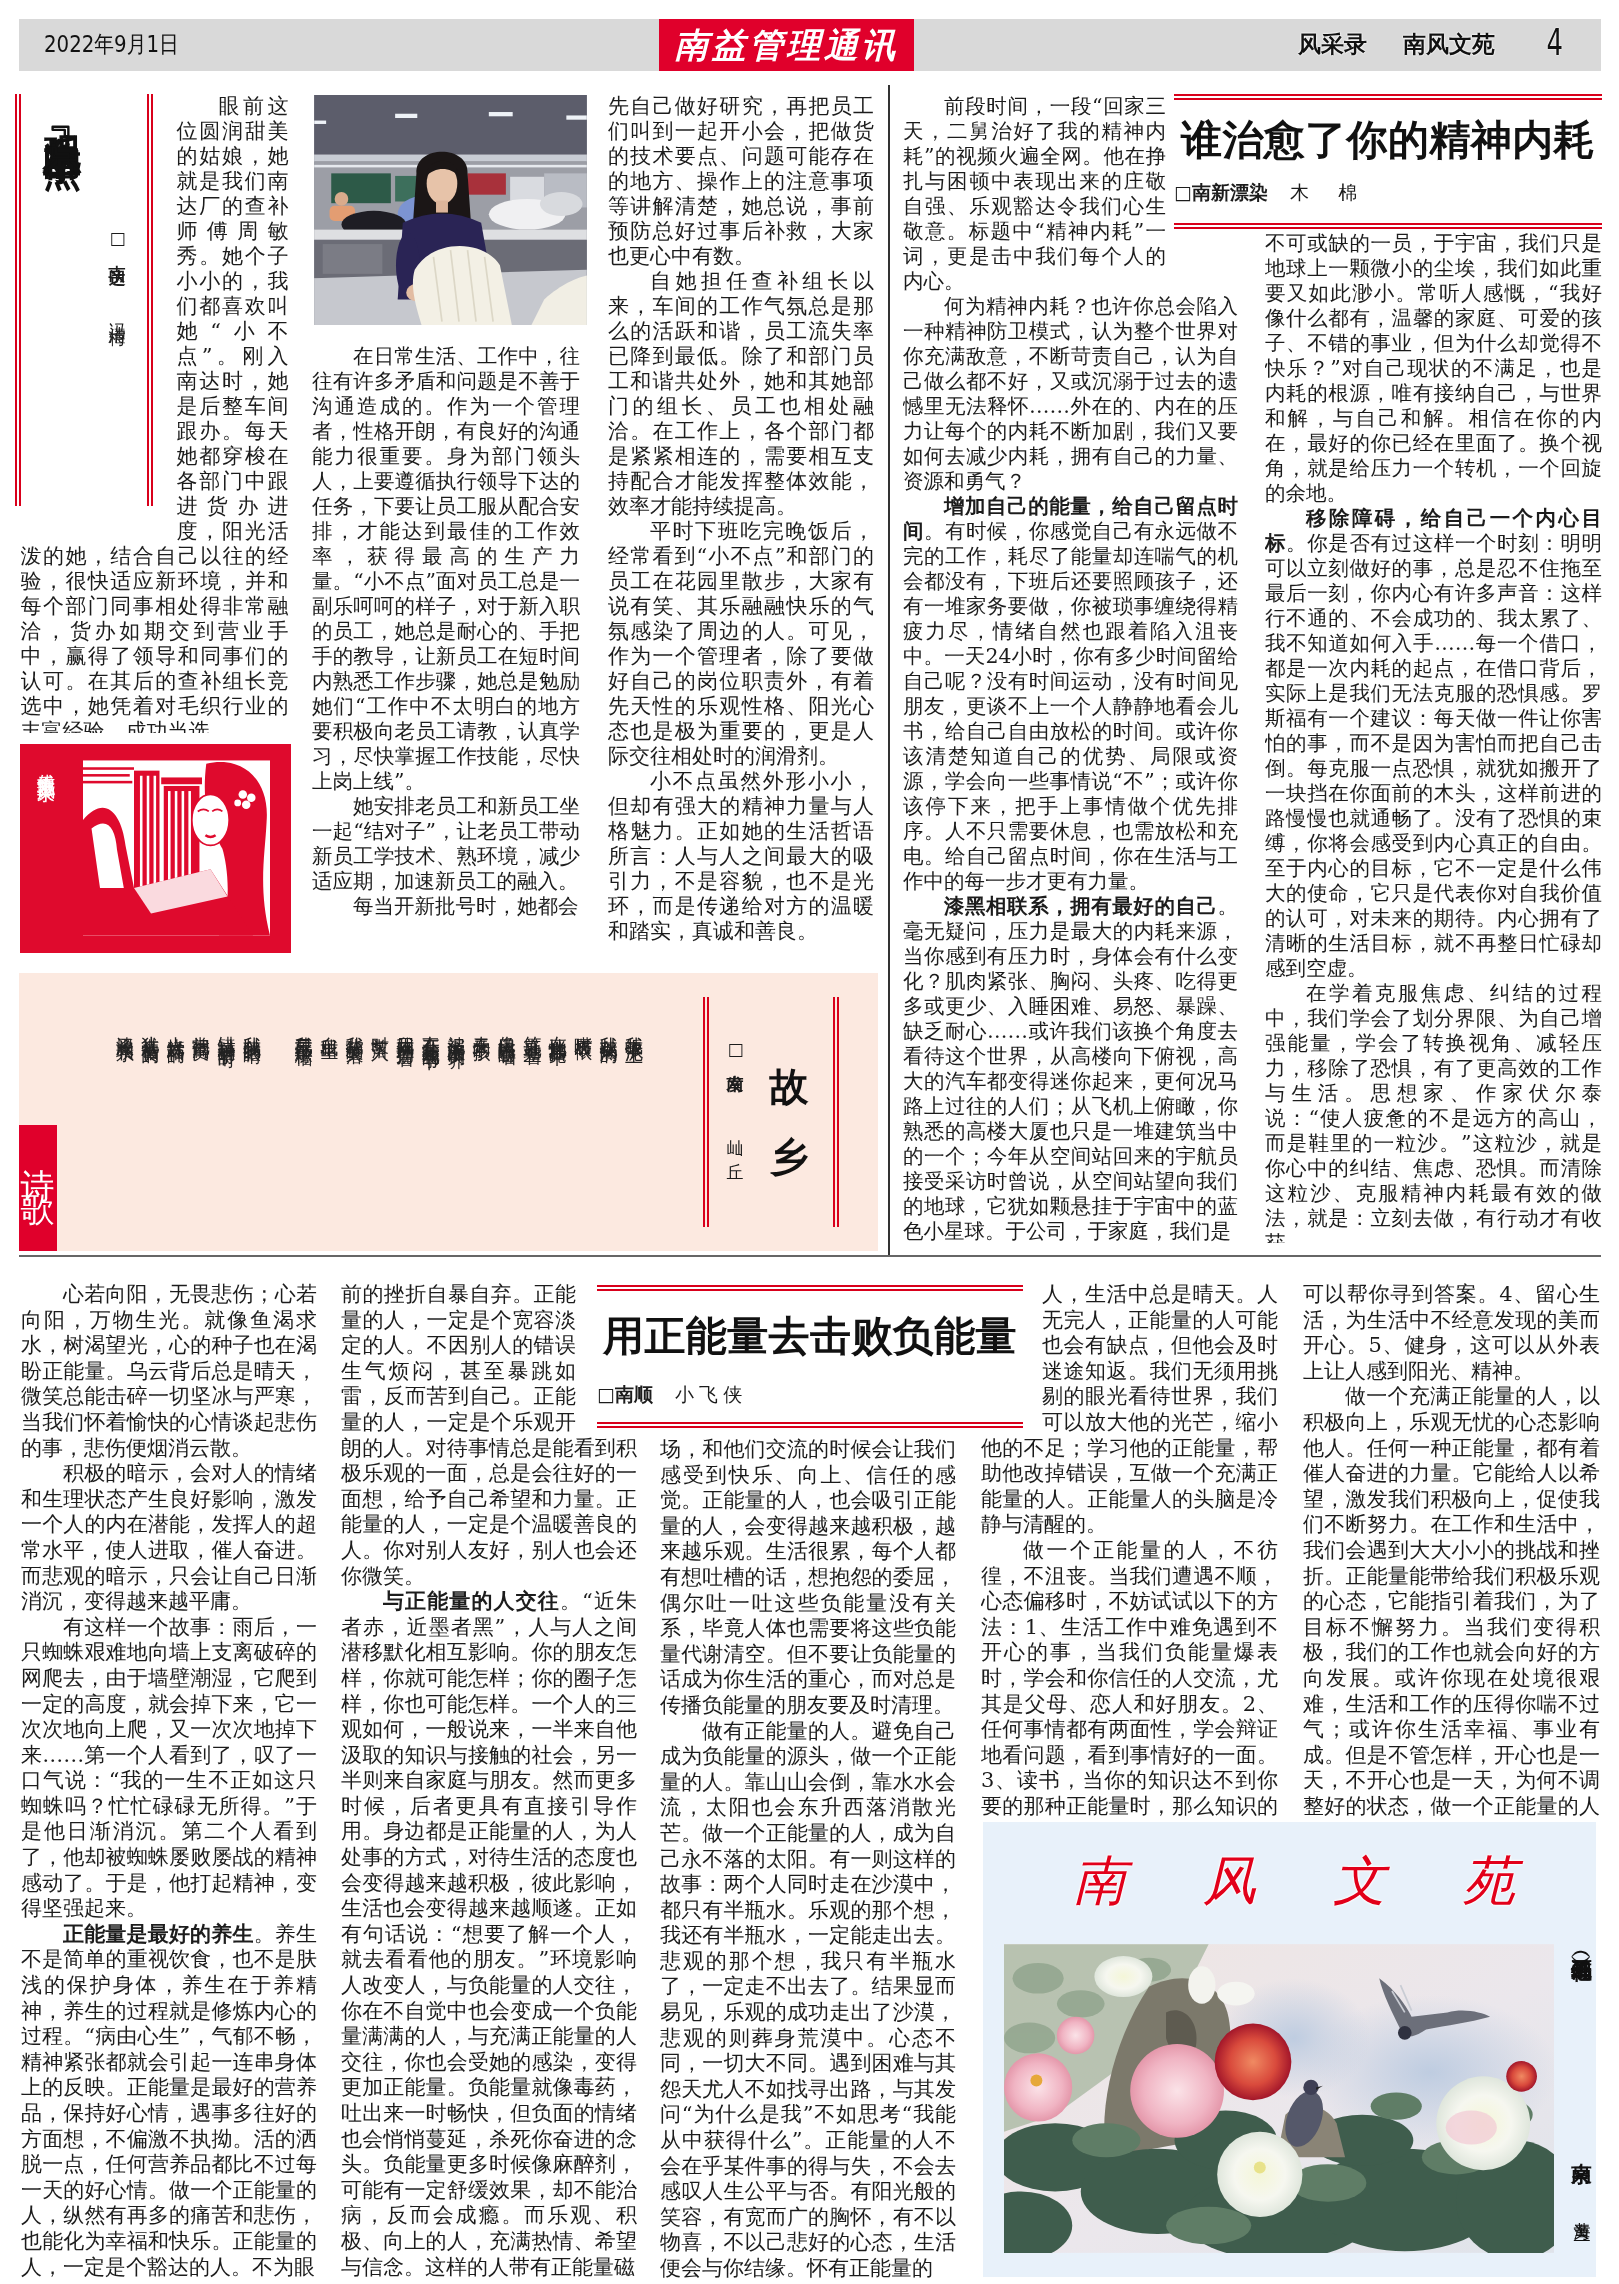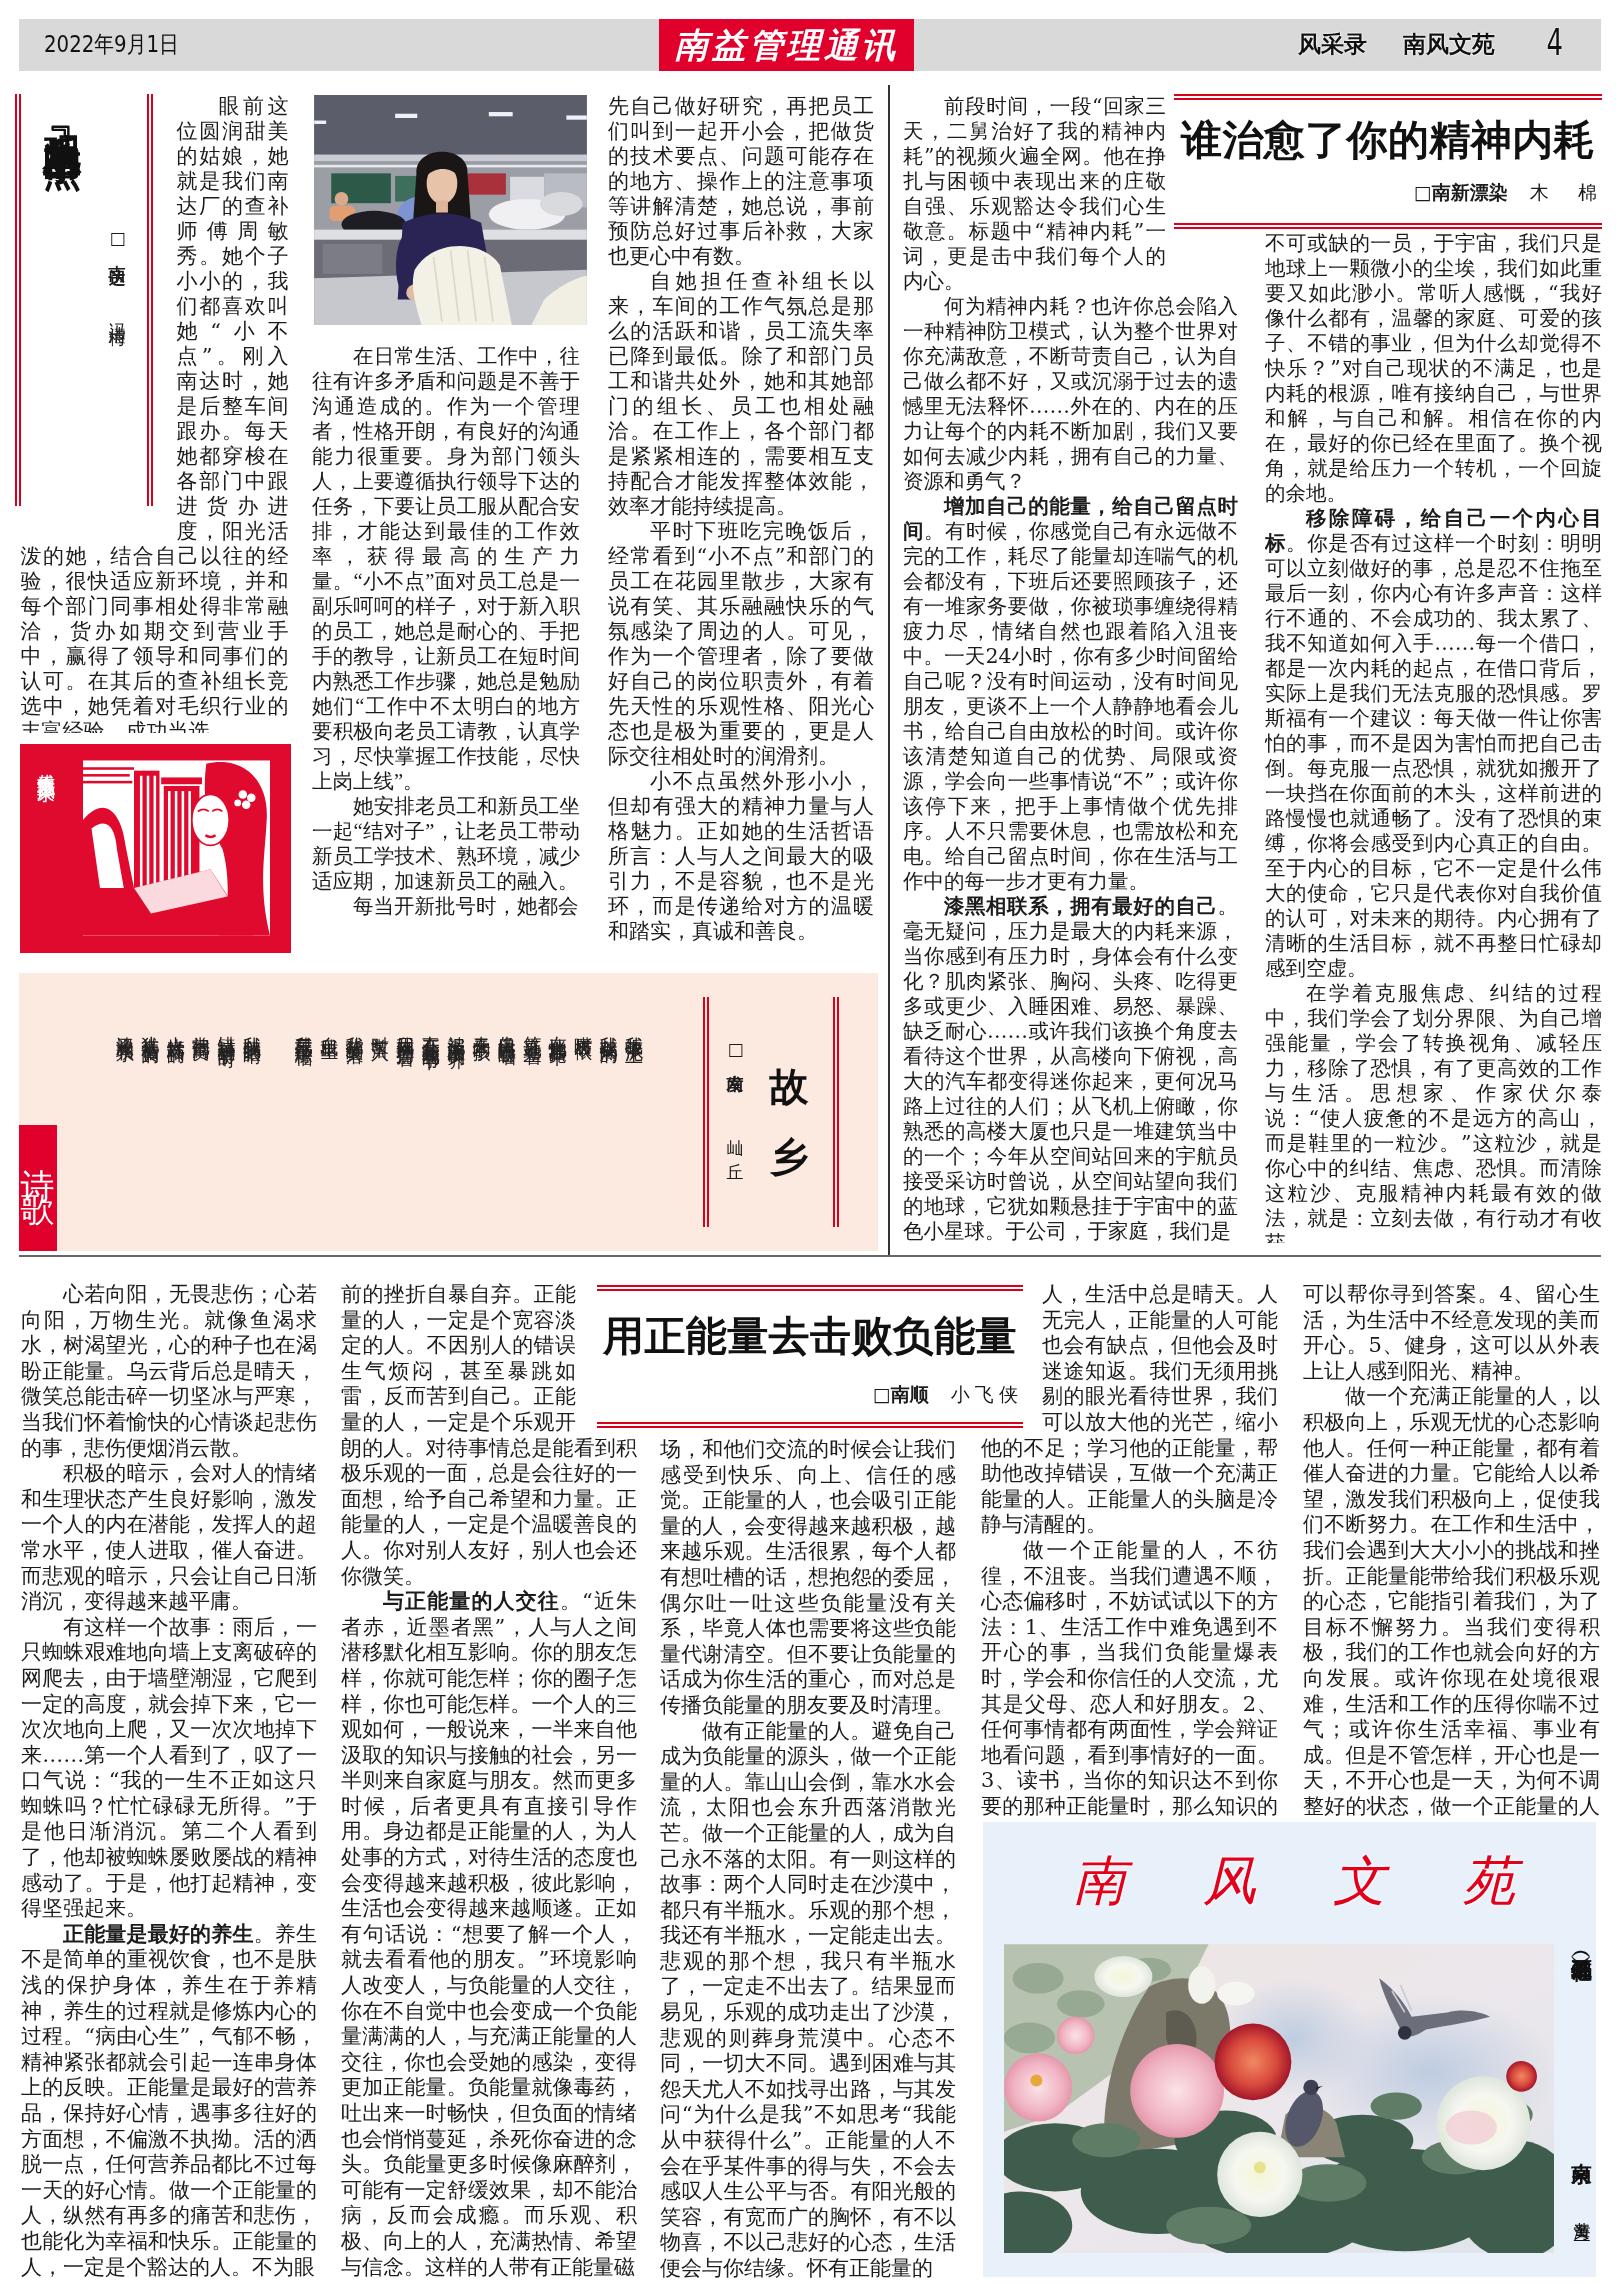--- a/index.html
+++ b/index.html
@@ -32,21 +32,21 @@
   .a3{font-size:21px;line-height:25.6px;}
   .fl{float:left;}
   .fr{float:right;}
   
   .vert{writing-mode:vertical-rl;}
   .title-v{font-size:38px;line-height:41px;letter-spacing:2.2px;font-weight:bold;color:#111;}
   .byline-v{font-size:17px;line-height:20.5px;}
   .by-unit{font-family:"DejaVu Sans","Liberation Sans",sans-serif;font-weight:bold;}
   
   .headline{font-size:41px;line-height:44px;font-weight:bold;text-align:center;color:#111;letter-spacing:0.4px;}
-  .byline-h{font-size:19px;line-height:24px;text-align:right;}
+  .byline-h{font-size:19px;line-height:24px;text-align:left;}
   .byline-h .by-author{margin-left:22px;letter-spacing:5.1px;}
   
   .badge{left:19.6px;top:744px;width:271px;height:209px;background:#df0a2d;}
   .badge-label{left:14.5px;top:16px;color:#fff;font-size:18px;line-height:24px;letter-spacing:1.4px;
                font-family:"DejaVu Sans","Liberation Sans",sans-serif;}
   
   .poem{left:19px;top:973px;width:859px;height:278px;background:#fce9e0;}
   .poem-tab{left:0;top:152px;width:38px;height:126px;background:#e0002b;}
   .poem-tab-label{left:0;top:17px;width:38px;color:#fff;font-size:34px;line-height:38px;letter-spacing:25.6px;
                   font-family:"DejaVu Sans","Liberation Sans",sans-serif;}
@@ -123,21 +123,21 @@
     <g stroke="#dcd7c7" stroke-width="2">
         <line x1="140" y1="190" x2="150" y2="266"></line>
         <line x1="160" y1="182" x2="170" y2="266"></line>
         <line x1="180" y1="182" x2="190" y2="266"></line>
         <line x1="200" y1="190" x2="210" y2="266"></line>
       </g>
     <path d="M270 240 C290 222 310 214 320 212 L320 270 L255 270 Z" fill="#f1eee4"></path>
   </svg>
 </div>
 
-<div class="col a1b" style="left:312px;top:344px;width:268px;height:614px;font-family:Liberation Serif, serif;">
+<div class="col a1b" style="left:312px;top:344px;width:268px;height:614px;">
   <p>在日常生活、工作中，往往有许多矛盾和问题是不善于沟通造成的。作为一个管理者，性格开朗，有良好的沟通能力很重要。身为部门领头人，上要遵循执行领导下达的任务，下要让员工服从配合安排，才能达到最佳的工作效率，获得最高的生产力量。“小不点”面对员工总是一副乐呵呵的样子，对于新入职的员工，她总是耐心的、手把手的教导，让新员工在短时间内熟悉工作步骤，她总是勉励她们“工作中不太明白的地方要积极向老员工请教，认真学习，尽快掌握工作技能，尽快上岗上线”。</p>
   <p>她安排老员工和新员工坐一起“结对子”，让老员工带动新员工学技术、熟环境，减少适应期，加速新员工的融入。</p>
   <p>每当开新批号时，她都会</p>
 </div>
 
 <div class="col a1" style="left:608px;top:94px;width:266px;height:865px;">
   <p class="cont">先自己做好研究，再把员工们叫到一起开小会，把做货的技术要点、问题可能存在的地方、操作上的注意事项等讲解清楚，她总说，事前预防总好过事后补救，大家也更心中有数。</p>
   <p>自她担任查补组长以来，车间的工作气氛总是那么的活跃和谐，员工流失率已降到最低。除了和部门员工和谐共处外，她和其她部门的组长、员工也相处融洽。在工作上，各个部门都是紧紧相连的，需要相互支持配合才能发挥整体效能，效率才能持续提高。</p>
   <p>平时下班吃完晚饭后，经常看到“小不点”和部门的员工在花园里散步，大家有说有笑、其乐融融快乐的气氛感染了周边的人。可见，作为一个管理者，除了要做好自己的岗位职责外，有着先天性的乐观性格、阳光心态也是极为重要的，更是人际交往相处时的润滑剂。</p>
   <p>小不点虽然外形小小，但却有强大的精神力量与人格魅力。正如她的生活哲语所言：人与人之间最大的吸引力，不是容貌，也不是光环，而是传递给对方的温暖和踏实，真诚和善良。</p>

